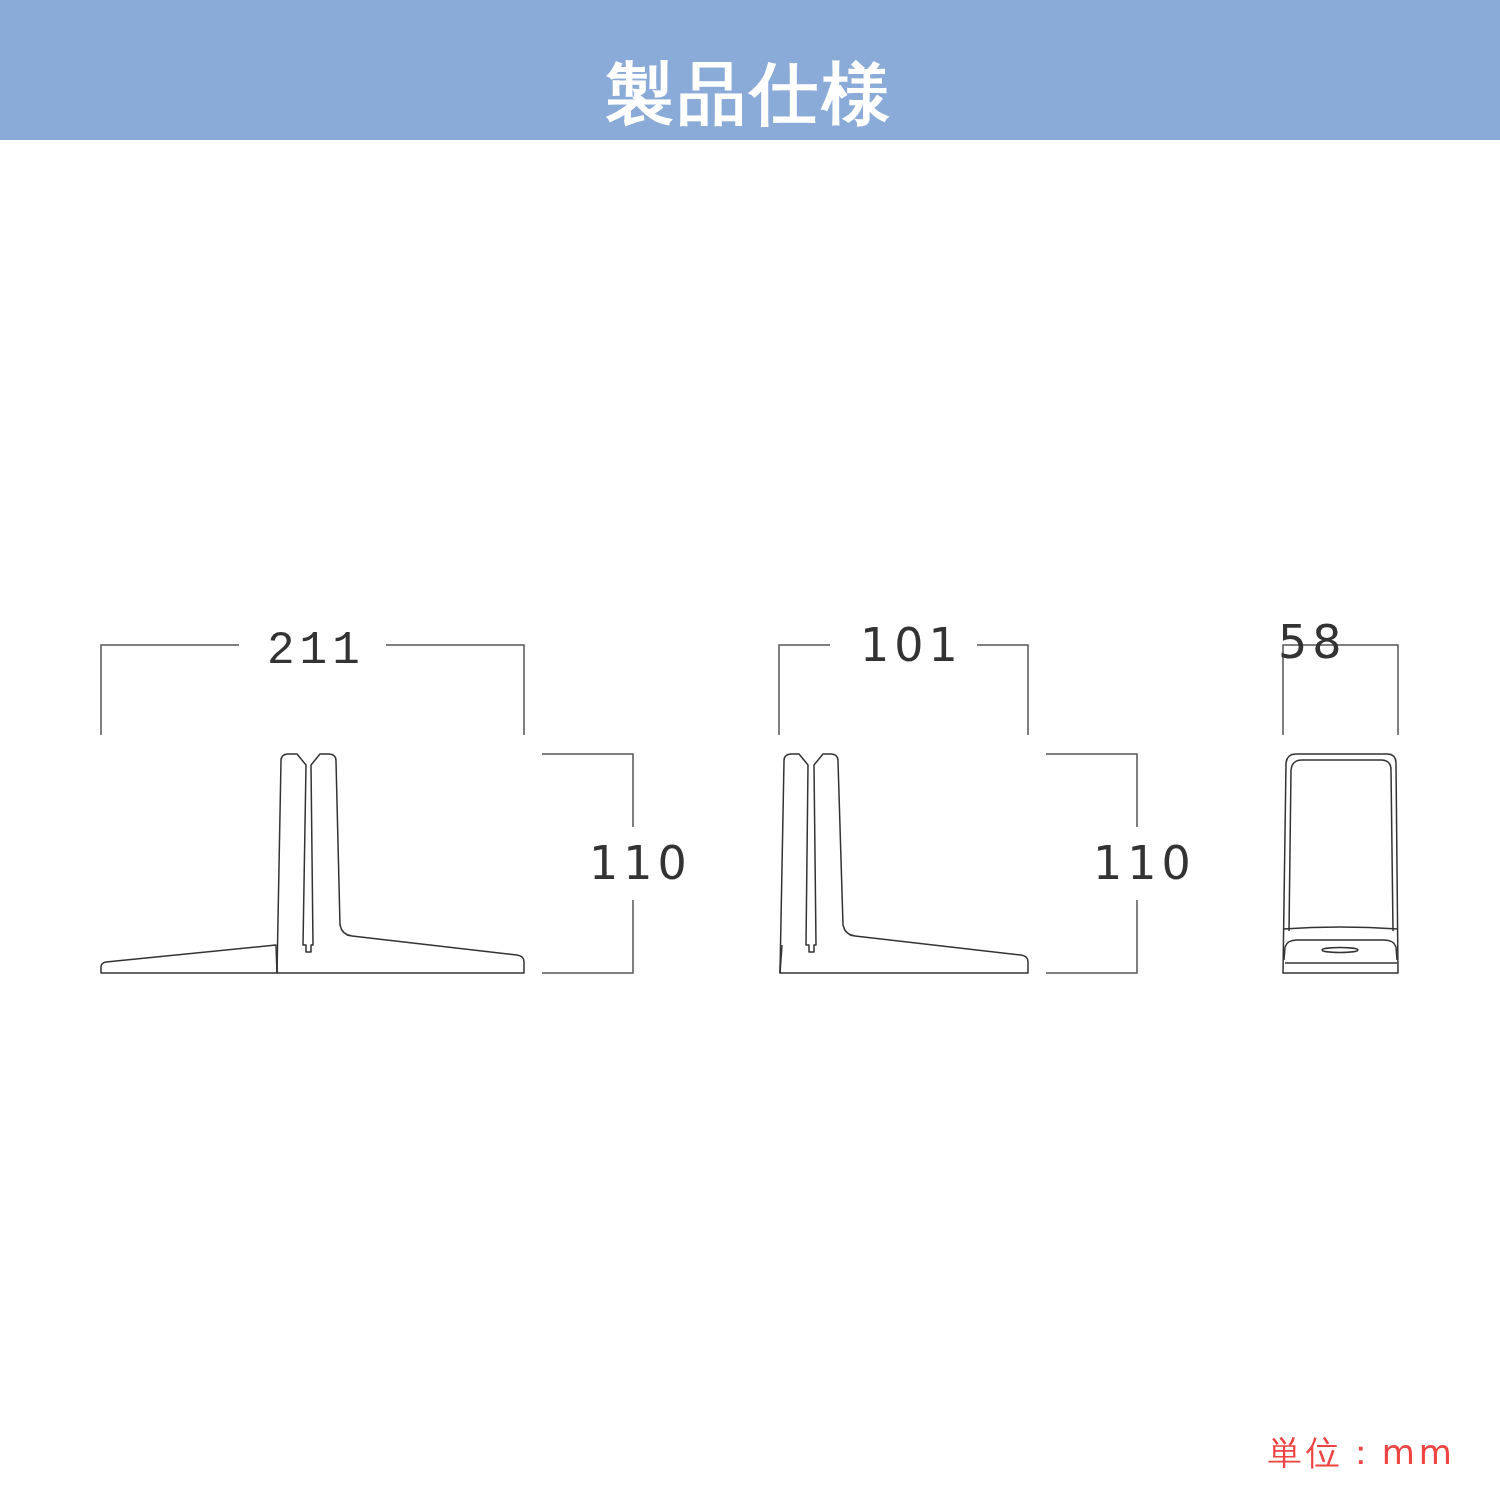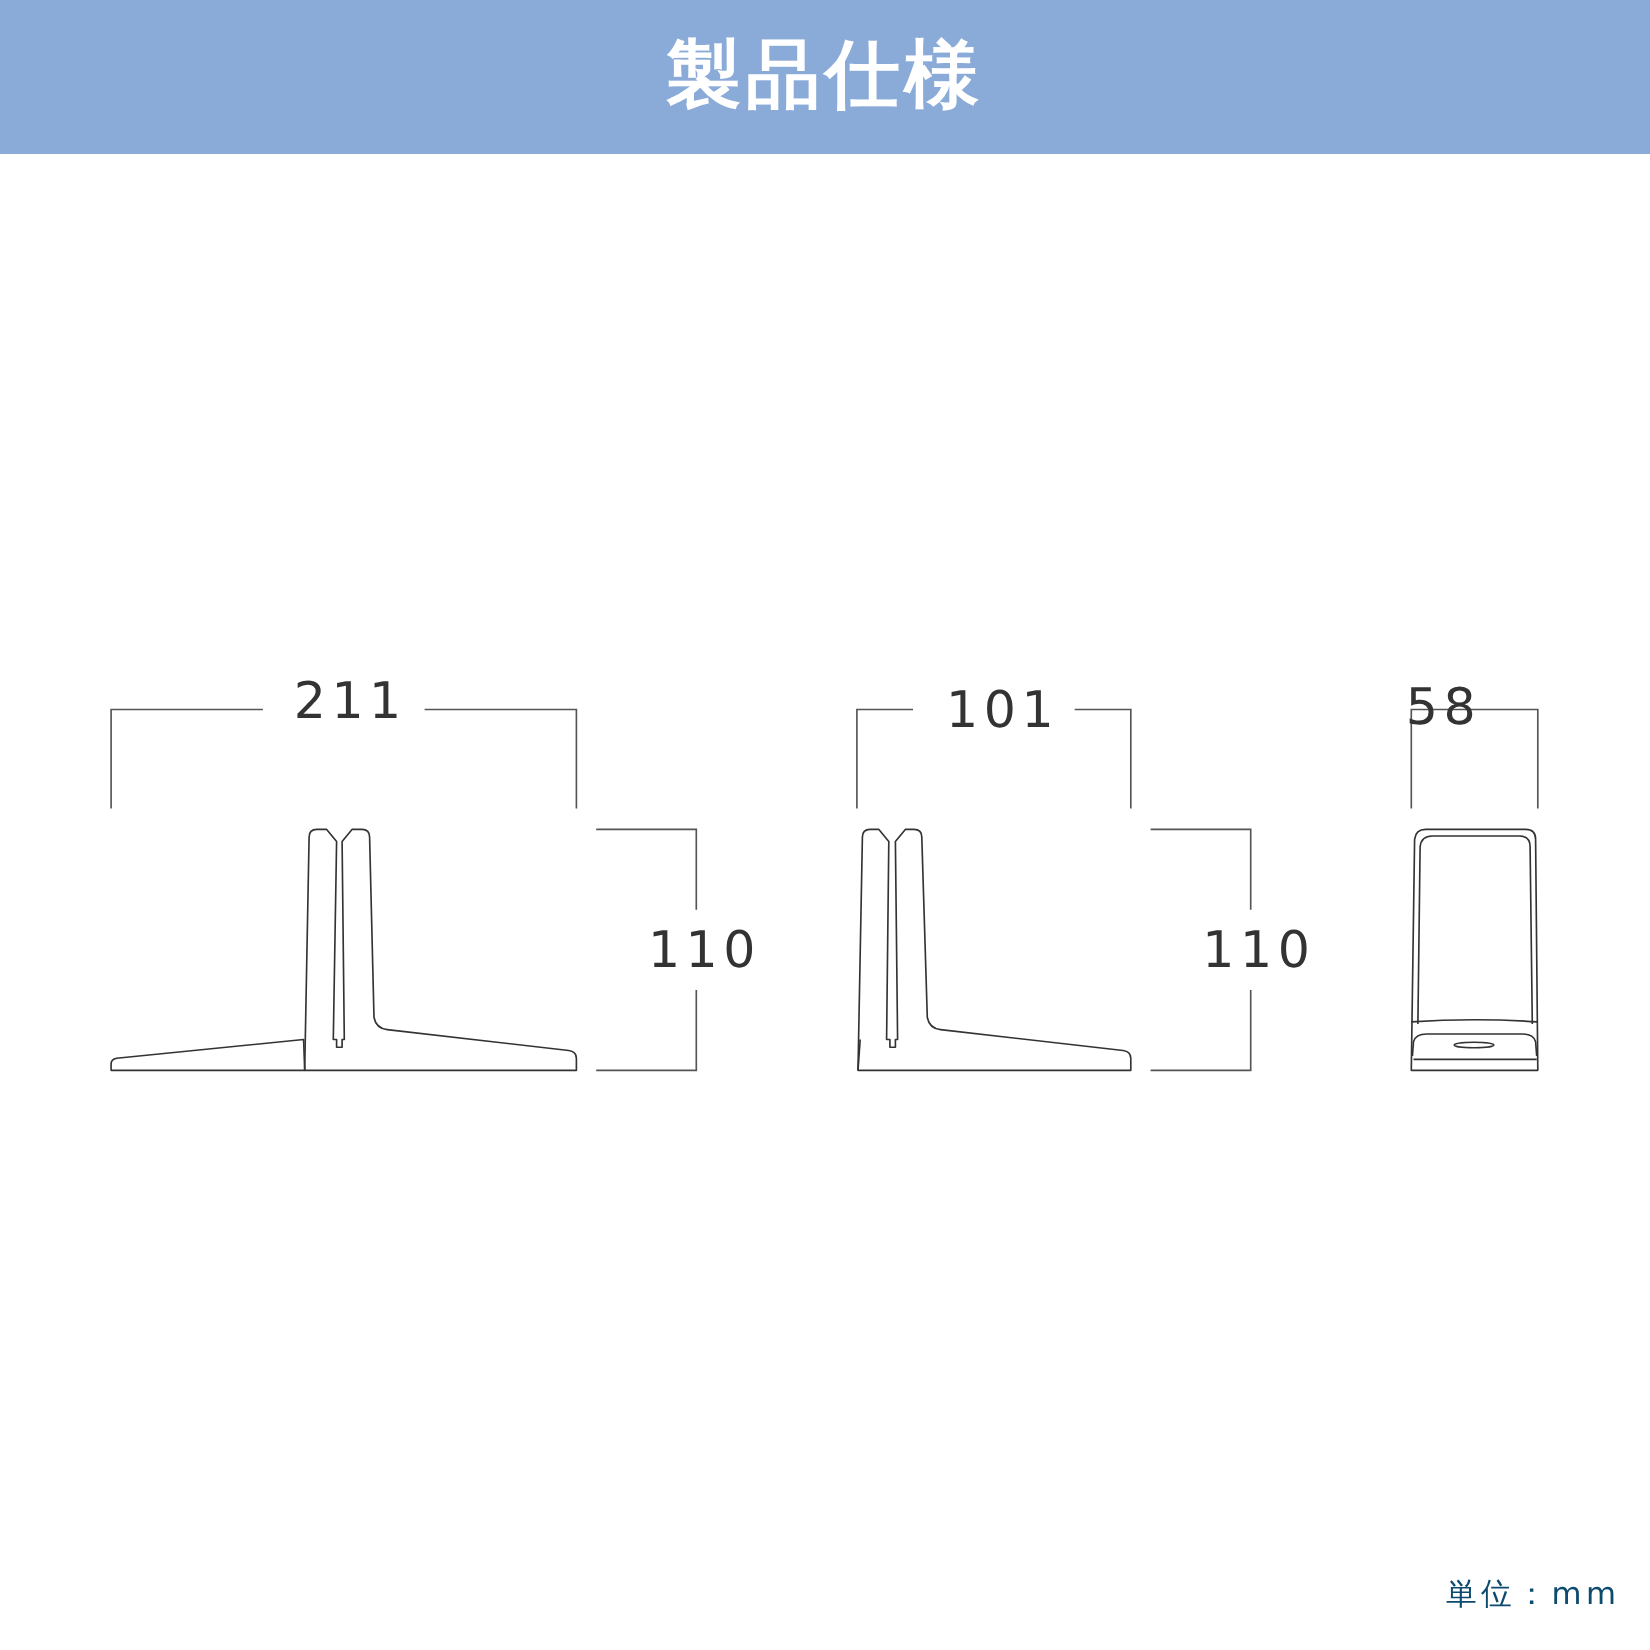--- a/index.html
+++ b/index.html
@@ -4,34 +4,34 @@
 <style>
   html, body { margin: 0; padding: 0; }
   body {
     width: 1500px; height: 1500px; background: #ffffff;
     position: relative; overflow: hidden;
     font-family: "DejaVu Sans", "Liberation Sans", sans-serif;
   }
   .header {
     position: absolute; left: 0; top: 0; width: 1500px; height: 140px;
     background: #8aaad8;
-    display: flex; align-items: center; justify-content: center;
+    display: flex; align-items: flex-end; justify-content: center;
   }
   .header-title {
     color: #ffffff; font-size: 68px; font-weight: bold; letter-spacing: 4px;
     margin-top: -4px;
   }
   svg.drawing { position: absolute; left: 0; top: 0; }
   .dim-label {
     position: absolute; color: #333333; font-size: 46px; letter-spacing: 5px;
     line-height: 1; white-space: nowrap;
   }
   .unit-label {
-    position: absolute; right: 27px; top: 1430px; color: #0c4a6e;
-    font-size: 28px; letter-spacing: 4px; white-space: nowrap;
+    position: absolute; right: 44px; top: 1430px; color: #ef4444;
+    font-size: 34px; letter-spacing: 4px; white-space: nowrap;
   }
 </style>
 </head>
 <body>
 
 <div class="header">
   <div class="header-title">製品仕様</div>
 </div>
 
 <svg class="drawing" width="1500" height="1500" viewBox="0 0 1500 1500">
@@ -80,19 +80,19 @@
       <path d="M1283,973 L1286,763 Q1287,754 1296,754 L1387,754 Q1396,754 1396,763 L1398,973 Z"></path>
       <path d="M1289,931 L1291,770 Q1292,760 1302,760 L1381,760 Q1391,760 1391,770 L1393,931"></path>
       <path d="M1283,929 Q1340,925 1398,929"></path>
       <path d="M1284,960 L1285,947 Q1287,940 1297,940 L1384,940 Q1394,940 1396,947 L1397,960"></path>
       <path d="M1285,963 L1397,963"></path>
       <ellipse cx="1340" cy="950" rx="18" ry="2.5"></ellipse>
     </g>
   </g>
 </svg>
 
-<div class="dim-label" style="left:267px; top:614px;">211</div>
+<div class="dim-label" style="left:267px; top:628px;font-family:Liberation Mono, monospace;">211</div>
 <div class="dim-label" style="left:589px; top:840px;">110</div>
 <div class="dim-label" style="left:860px; top:622px;">101</div>
 <div class="dim-label" style="left:1093px; top:840px;">110</div>
 <div class="dim-label" style="left:1278px; top:586px;margin-top:33px;">58</div>
 
 <div class="unit-label">単位：mm</div>
 
 </body></html>

